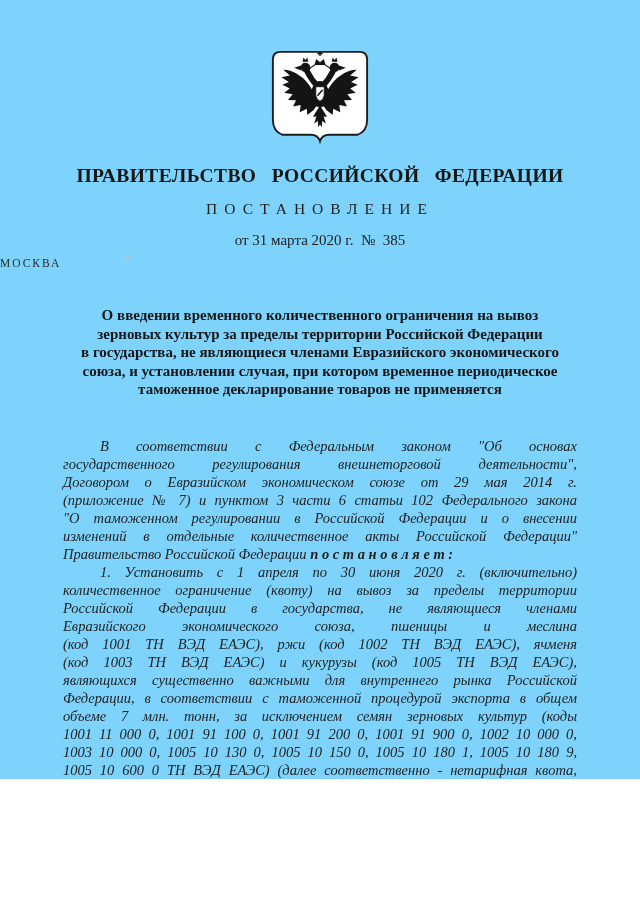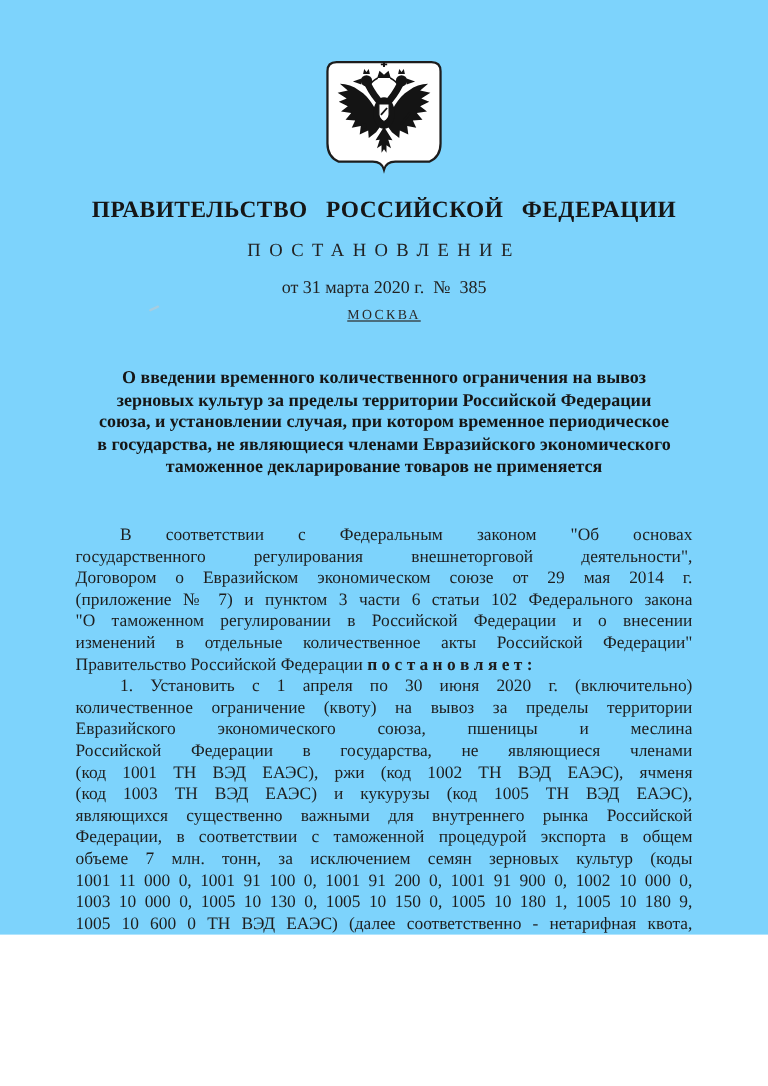--- a/index.html
+++ b/index.html
@@ -38,26 +38,24 @@
   .date-line {
     margin-top: 13px;
     text-align: center;
     font-size: 15px;
     line-height: 18px;
     white-space: pre;
     color: #222;
   }
   .city-label {
     margin-top: 8px;
-    text-align: center;
     font-size: 11.5px;
     line-height: 13px;
     letter-spacing: 2px;
     color: #2a2a2a;
-    text-decoration: underline;
   }
   .scan-artifact {
     position: absolute;
     left: 124px;
     top: 256px;
     width: 9px;
     height: 2px;
     background: #c9c9c9;
     opacity: 0.55;
     transform: rotate(-25deg);
@@ -71,20 +69,21 @@
     font-size: 15px;
     line-height: 18.5px;
     color: #161616;
   }
   .doc-body {
     margin: 38px auto 0 auto;
     width: 514px;
     font-size: 14.5px;
     line-height: 18px;
     color: #1e1e1e;
+    font-style: italic;
   }
   .doc-body .line {
     text-align: justify;
     text-align-last: justify;
   }
   .doc-body .line.last {
     text-align-last: left;
   }
   .doc-body .line.first {
     padding-left: 37px;
@@ -158,40 +157,40 @@
 
   <div class="date-line">от 31 марта 2020 г.  №  385</div>
 
   <div class="city-label">МОСКВА</div>
 
   <div class="scan-artifact"></div>
 
   <div class="doc-title" id="doc-title">
       <div>О введении временного количественного ограничения на вывоз</div>
       <div>зерновых культур за пределы территории Российской Федерации</div>
+      <div>в государства, не являющиеся членами Евразийского экономического</div>
       <div>союза, и установлении случая, при котором временное периодическое</div>
-      <div>в государства, не являющиеся членами Евразийского экономического</div>
       <div>таможенное декларирование товаров не применяется</div>
     </div>
 
   <div class="doc-body" id="doc-body">
       <div class="para">
         <div class="line first">В соответствии с Федеральным законом "Об основах</div>
         <div class="line">государственного регулирования внешнеторговой деятельности",</div>
         <div class="line">Договором о Евразийском экономическом союзе от 29 мая 2014 г.</div>
         <div class="line">(приложение № 7) и пунктом 3 части 6 статьи 102 Федерального закона</div>
         <div class="line">"О таможенном регулировании в Российской Федерации и о внесении</div>
         <div class="line">изменений в отдельные количественное акты Российской Федерации"</div>
         <div class="line last"><span>Правительство Российской Федерации </span><span class="emph">п о с т а н о в л я е т :</span></div>
       </div>
       <div class="para">
         <div class="line first">1. Установить с 1 апреля по 30 июня 2020 г. (включительно)</div>
         <div class="line">количественное ограничение (квоту) на вывоз за пределы территории</div>
+        <div class="line">Российской Федерации в государства, не являющиеся членами</div>
         <div class="line">Евразийского экономического союза, пшеницы и меслина</div>
-        <div class="line">Российской Федерации в государства, не являющиеся членами</div>
         <div class="line">(код 1001 ТН ВЭД ЕАЭС), ржи (код 1002 ТН ВЭД ЕАЭС), ячменя</div>
         <div class="line">(код 1003 ТН ВЭД ЕАЭС) и кукурузы (код 1005 ТН ВЭД ЕАЭС),</div>
         <div class="line">являющихся существенно важными для внутреннего рынка Российской</div>
         <div class="line">Федерации, в соответствии с таможенной процедурой экспорта в общем</div>
         <div class="line">объеме 7 млн. тонн, за исключением семян зерновых культур (коды</div>
         <div class="line">1001 11 000 0, 1001 91 100 0, 1001 91 200 0, 1001 91 900 0, 1002 10 000 0,</div>
         <div class="line">1003 10 000 0, 1005 10 130 0, 1005 10 150 0, 1005 10 180 1, 1005 10 180 9,</div>
         <div class="line">1005 10 600 0 ТН ВЭД ЕАЭС) (далее соответственно - нетарифная квота,</div>
         <div class="line last">зерновые культуры).</div>
       </div>

